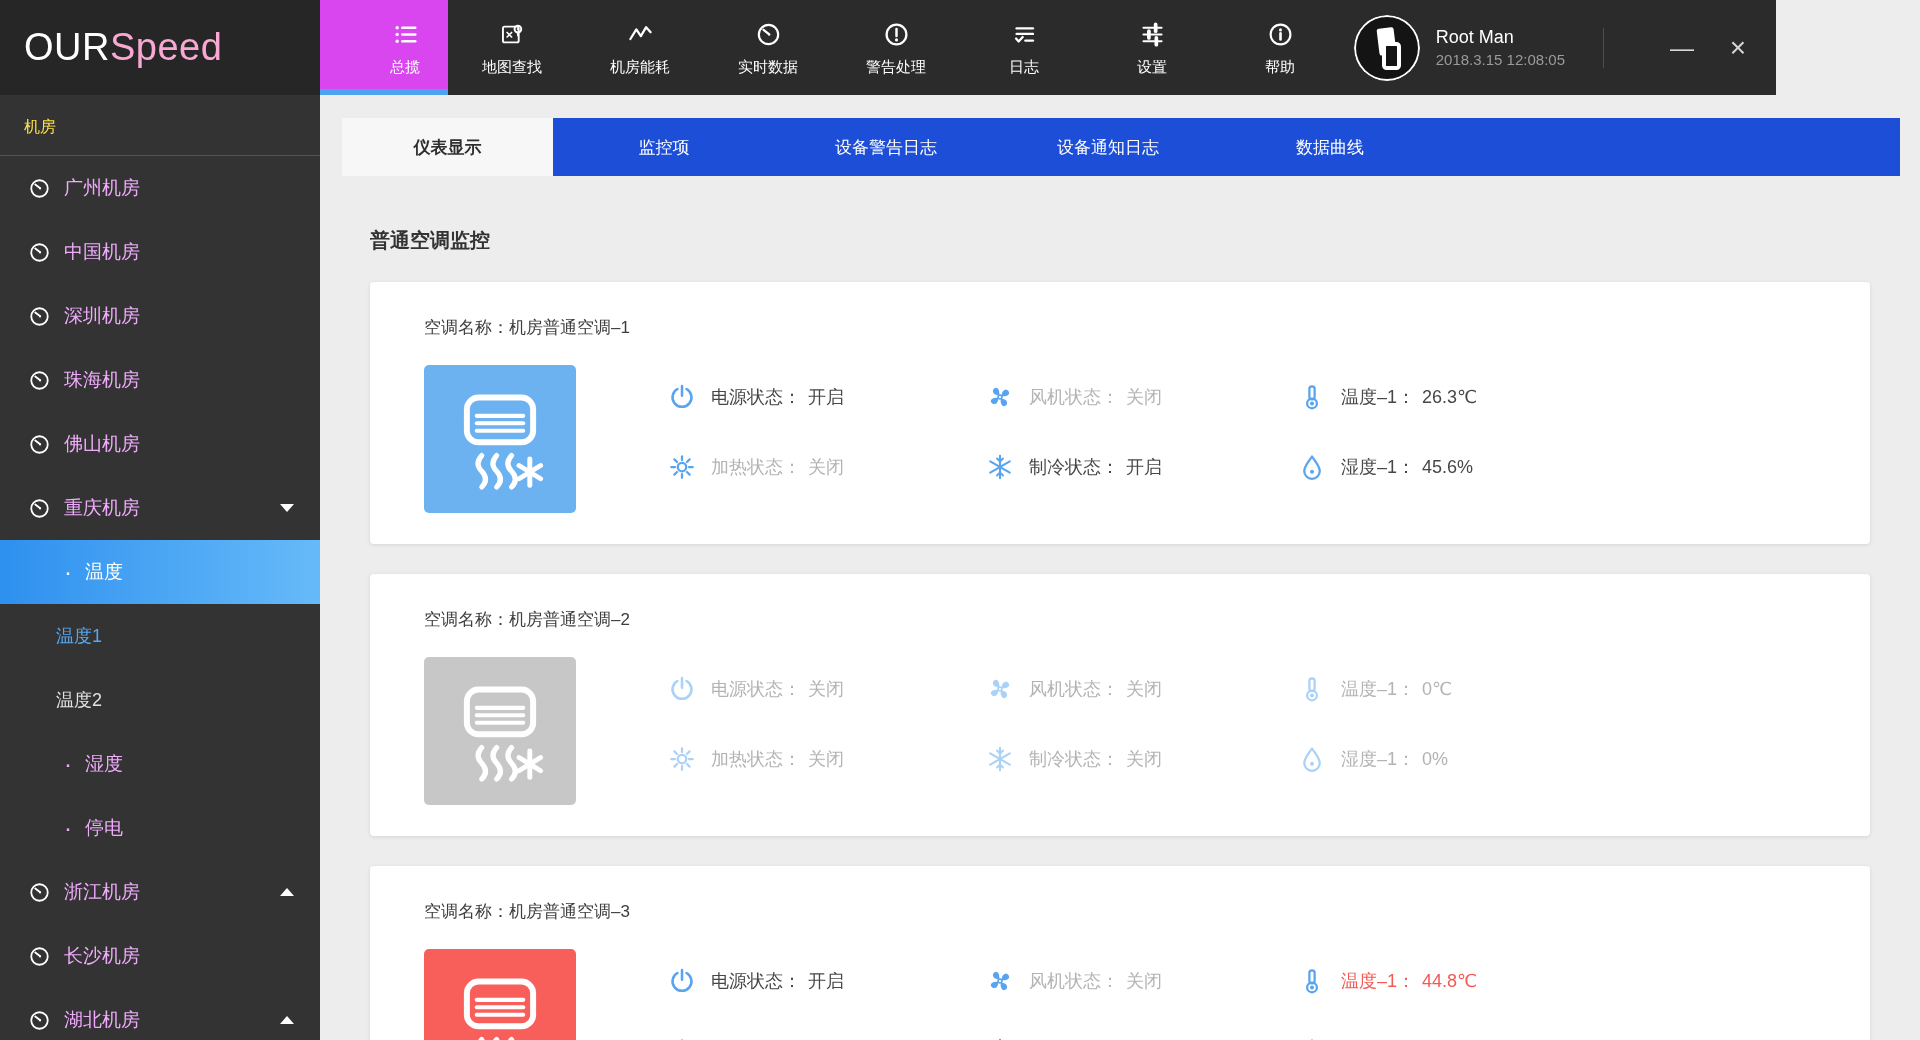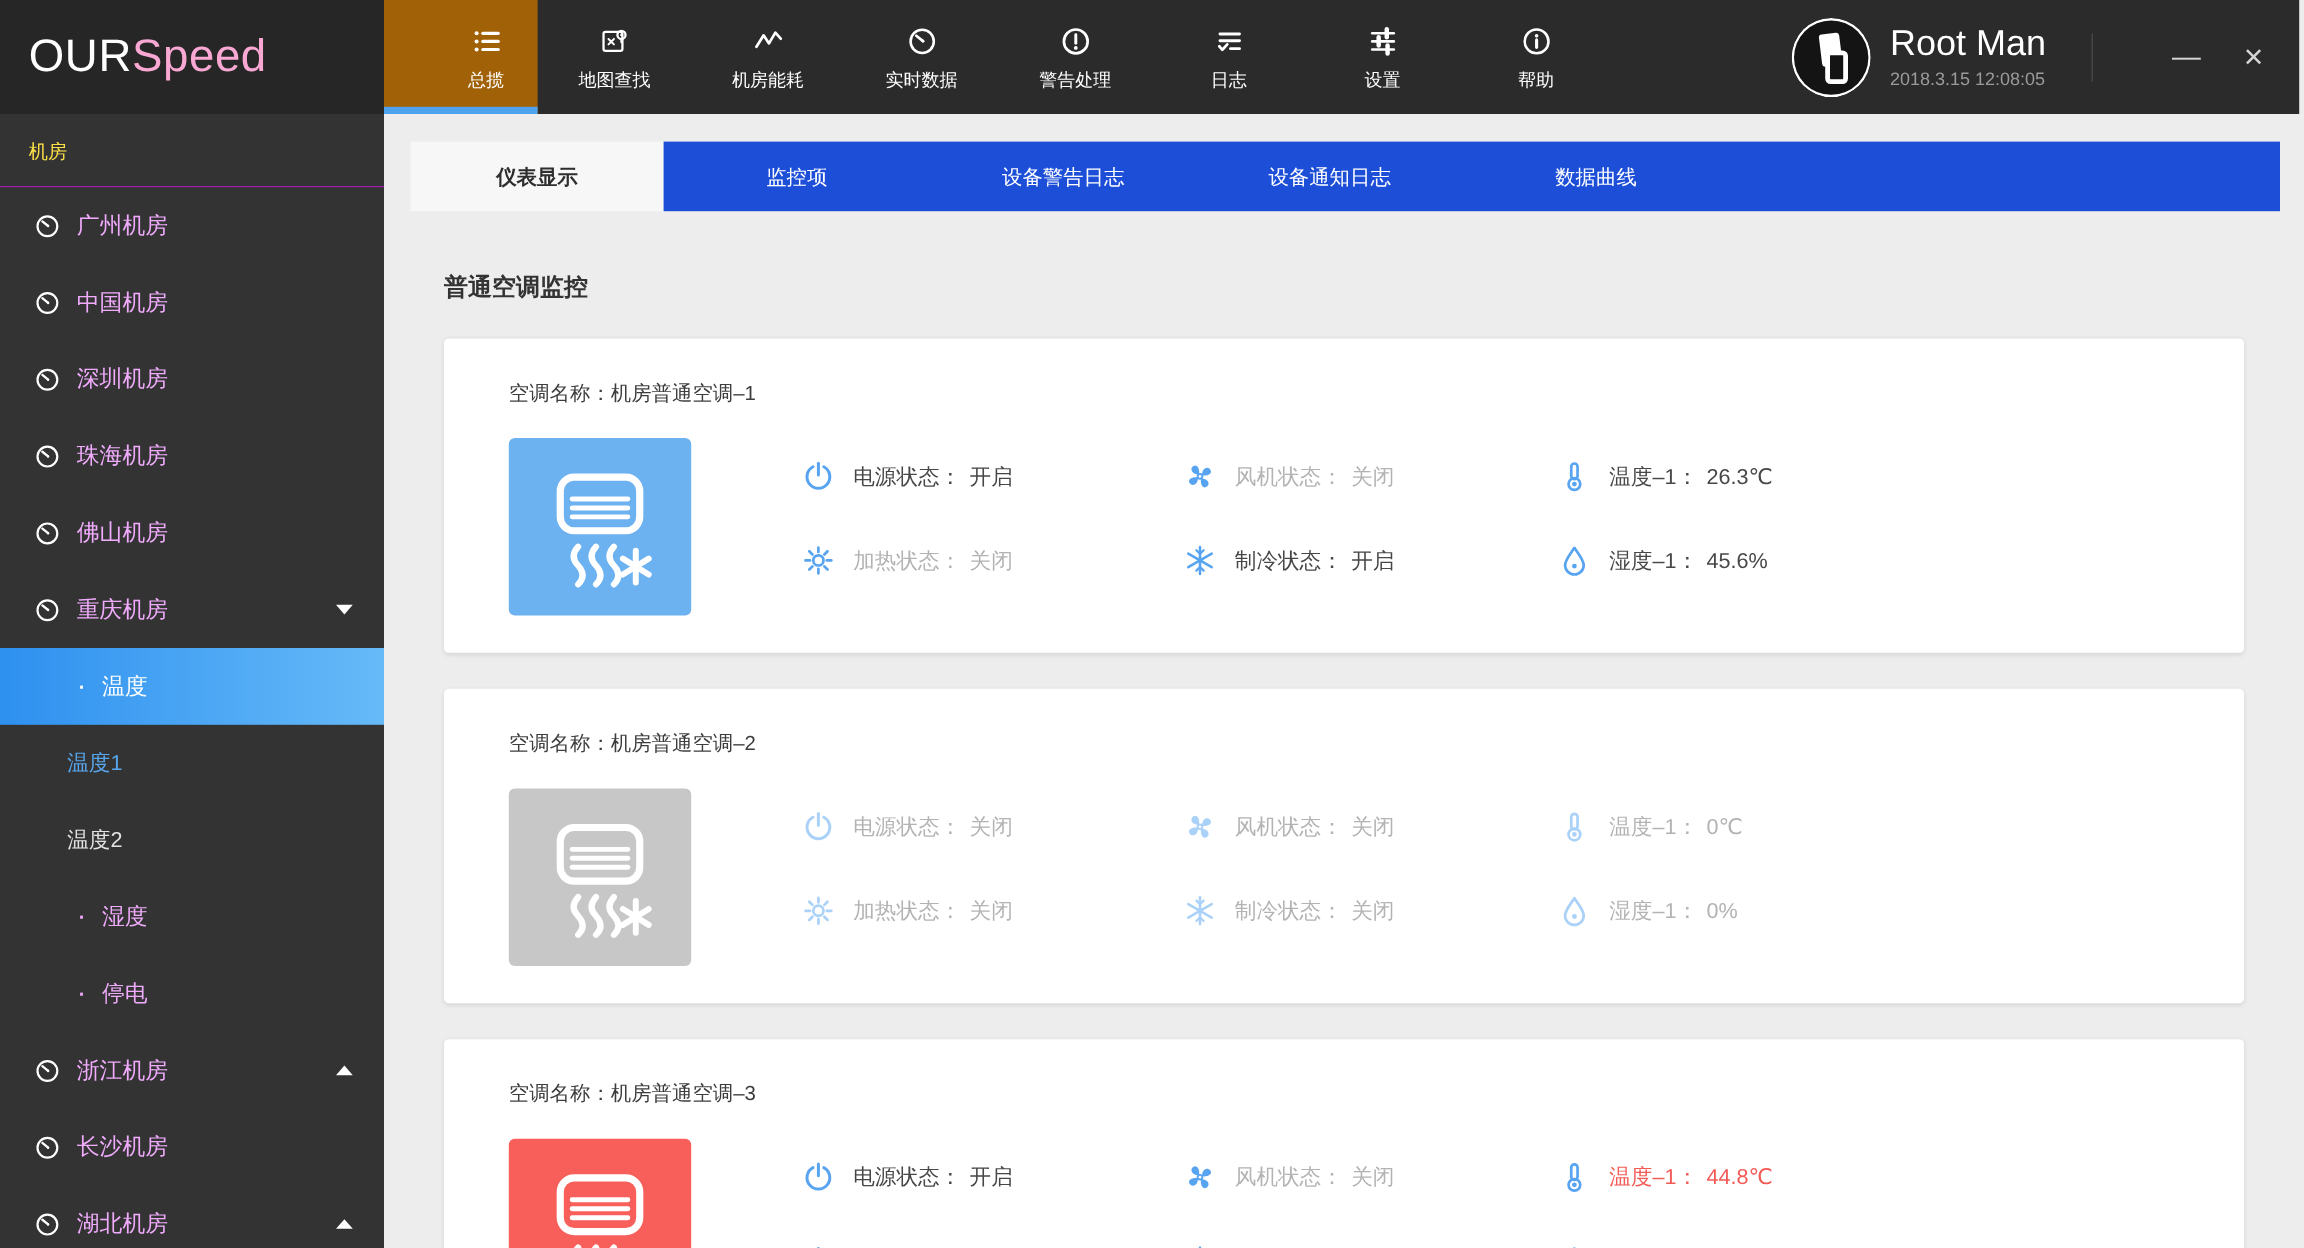--- a/index.html
+++ b/index.html
@@ -4,36 +4,36 @@
 <style>
   * { box-sizing: border-box; }
   html,body { margin:0; padding:0; }
   body {
     width:1920px; height:1040px; position:relative; overflow:hidden;
     background:#ededed; font-family:"Liberation Sans","DejaVu Sans",sans-serif;
     -webkit-font-smoothing:antialiased;
   }
 
   
-  .topbar { position:absolute; top:0; left:0; width:1916px; height:95px; background:#2b2b2b; display:flex; z-index:5; }
+  .topbar { position:absolute; top:0; left:0; width:1776px; height:95px; background:#2b2b2b; display:flex; z-index:5; }
   .brand { width:320px; height:100%; display:flex; align-items:center; padding-left:24px; background:#262626; }
   .brand span { font-size:38px; letter-spacing:.5px; color:#fff; }
   .brand .sp { color:#f9a8d4; }
   .nav { display:flex; height:100%; }
   .nav-item { width:128px; height:100%; display:flex; flex-direction:column; align-items:center; justify-content:center;
     gap:10px; color:#fff; background:transparent; border:none; cursor:pointer; position:relative; font-family:inherit; padding-top:4px;}
-  .nav-item.active { background:#a16207;padding-left:48px; }
+  .nav-item.active { background:#d946ef;padding-left:48px; }
   .nav-item.active::after { content:""; position:absolute; left:0; right:0; bottom:0; height:6px; background:#4da3ee; }
   .nav-item .icon { display:flex; }
   .nav-item .icon svg { width:27px; height:27px; }
   .nav-label { font-size:15px; }
   .user-area { position:absolute; right:0; top:0; height:95px; display:flex; align-items:center; }
   .avatar { width:66px; height:66px; border-radius:50%; overflow:hidden; margin-right:16px; flex:none; border:none; background:none; padding:0; cursor:pointer; }
   .user-info { margin-right:38px; }
-  .user-name { color:#fff; font-size:30px; line-height:1.15; }
+  .user-name { color:#fff; font-size:18px; line-height:1.15; }
   .user-date { color:#9a9a9a; font-size:15px; margin-top:4px; }
   .vdiv { width:1px; height:40px; background:#4d4d4d; margin-right:56px; }
   .win-btn { background:none; border:none; color:#d6d6d6; font-size:24px; width:44px; height:44px; cursor:pointer; line-height:1; font-family:inherit; }
   .win-btn.close { margin-left:12px; margin-right:16px; font-size:28px; }
 
   
   .sidebar { position:absolute; left:0; top:95px; bottom:0; width:320px; background:#333333; z-index:4; overflow:hidden; }
   .sb-header { color:#fde047; font-size:16px; padding:22px 0 17px 24px; border-bottom:1px solid #a21caf; }
   .sb-item { height:64px; display:flex; align-items:center; color:#f0abfc; font-size:19px; cursor:pointer; position:relative; }
   .sb-item .icon { margin-left:28px; margin-right:13px; display:flex; color:#fff; }

